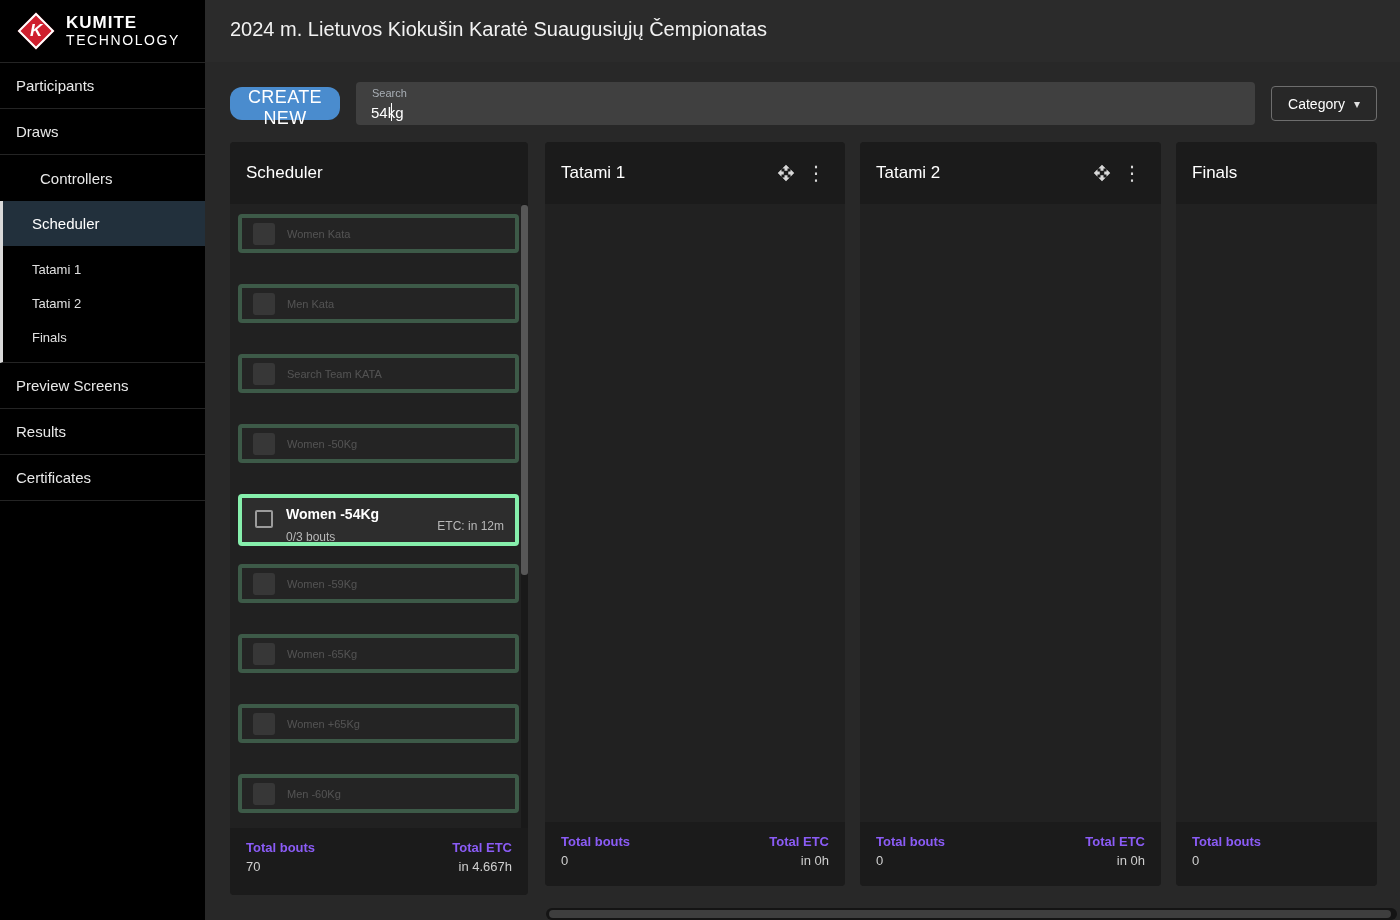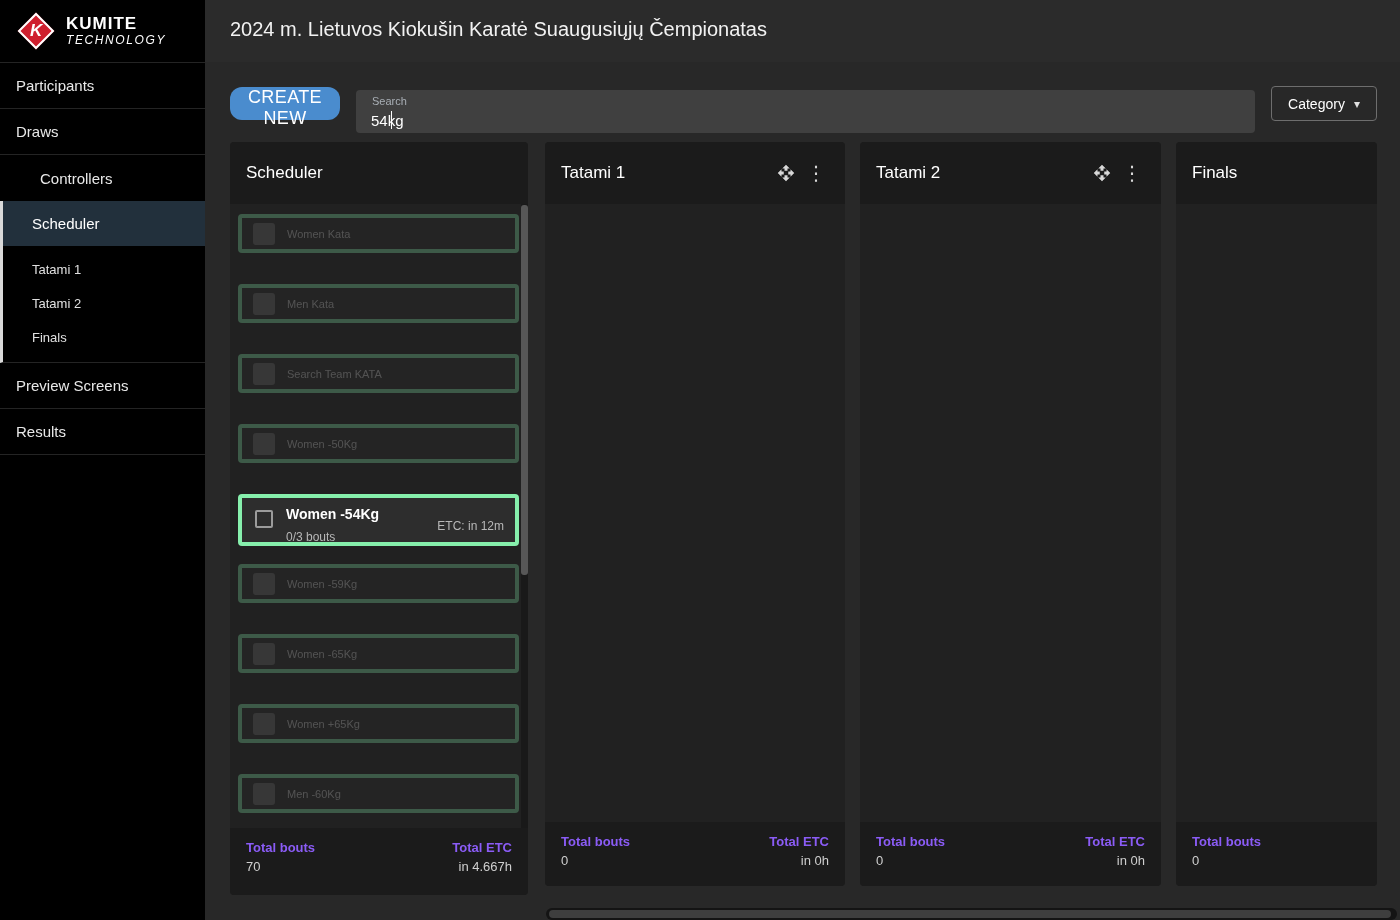--- a/index.html
+++ b/index.html
@@ -8,41 +8,41 @@
 
   
   .sidebar { position:absolute; left:0; top:0; width:205px; height:920px; background:#000; }
   .logo-row { height:62px; display:flex; align-items:center; padding-left:14px; }
   .logo-wrap { width:44px; height:44px; display:flex; align-items:center; justify-content:center; }
   .logo-diamond { width:26px; height:26px; background:#cf1f2e; border:2px solid #fff;
                   transform:rotate(45deg); display:flex; align-items:center; justify-content:center; }
   .logo-k { transform:rotate(-45deg); color:#fff; font-weight:bold; font-style:italic; font-size:17px; }
   .logo-text { margin-left:8px; line-height:1.1; }
   .logo-name { color:#fff; font-size:17px; font-weight:bold; letter-spacing:1px; }
-  .logo-sub  { color:#fff; font-size:12px; font-style:italic; letter-spacing:1.6px; }
+  .logo-sub  { color:#fff; font-size:14px; letter-spacing:1.6px; }
 
   .nav { border-top:1px solid #242424; }
   .nav-item { height:46px; display:flex; align-items:center; padding-left:16px;
               color:#e8e8e8; font-size:15px; border-bottom:1px solid #242424; cursor:pointer; }
   .subnav { border-left:3px solid #d9d9d9; border-bottom:1px solid #242424; padding-bottom:8px; }
   .subnav-active { height:45px; background:#22303c; display:flex; align-items:center;
                    padding-left:29px; font-size:15px; color:#fff; cursor:pointer; }
   .subnav-item { height:34px; display:flex; align-items:center; padding-left:29px;
                  font-size:13px; color:#e0e0e0; cursor:pointer; }
 
   
   .main { position:absolute; left:205px; top:0; width:1195px; height:920px; background:#282828; }
   .appbar { position:absolute; left:0; top:0; width:100%; height:62px; background:#2b2b2b; }
   .page-title { position:absolute; left:25px; top:18px; font-size:20px; color:#f2f2f2; font-weight:400; }
 
   .btn-create { position:absolute; left:25px; top:87px; width:110px; height:33px;
                 background:#4a8cce; border:none; border-radius:12px; color:#fff; font-size:18px;
                 font-weight:500; letter-spacing:0.4px; cursor:pointer; }
   .search-field { position:absolute; left:151px; top:82px; width:899px; height:43px;
-                  background:#404040; border-radius:4px; cursor:text;margin-top:8px; }
+                  background:#404040; border-radius:4px; cursor:text; }
   .search-label { position:absolute; left:16px; top:5px; font-size:11px; color:#a8aeb5; }
   .search-value { position:absolute; left:15px; top:22px; font-size:15px; color:#fff; }
   .text-caret { position:absolute; left:35px; top:21px; width:1px; height:18px; background:#fff; }
   .btn-category { position:absolute; left:1066px; top:86px; width:106px; height:35px;
                   background:transparent; border:1px solid #6e6e6e; border-radius:4px; color:#fff;
                   font-size:14px; display:flex; align-items:center; justify-content:center; gap:9px;
                   cursor:pointer; font-family:Liberation Sans, sans-serif; }
   .caret-glyph { font-size:12px; color:#e0e0e0; }
 
   
@@ -105,20 +105,21 @@
     <div class="nav-item">Draws</div>
     <div class="nav-item" style="border-bottom:none;padding-left:40px;">Controllers</div>
     <div class="subnav">
       <div class="subnav-active">Scheduler</div>
       <div class="subnav-item" style="margin-top:6px;">Tatami 1</div>
       <div class="subnav-item">Tatami 2</div>
       <div class="subnav-item">Finals</div>
     </div>
     <div class="nav-item">Preview Screens</div>
     <div class="nav-item">Results</div>
+    <div class="nav-item">Certificates</div>
   </div>
 </div>
 
 <div class="main">
   <div class="appbar">
     <div class="page-title">2024 m. Lietuvos Kiokušin Karatė Suaugusiųjų Čempionatas</div>
   </div>
 
   <button class="btn-create">CREATE NEW</button>
   <div class="search-field">

